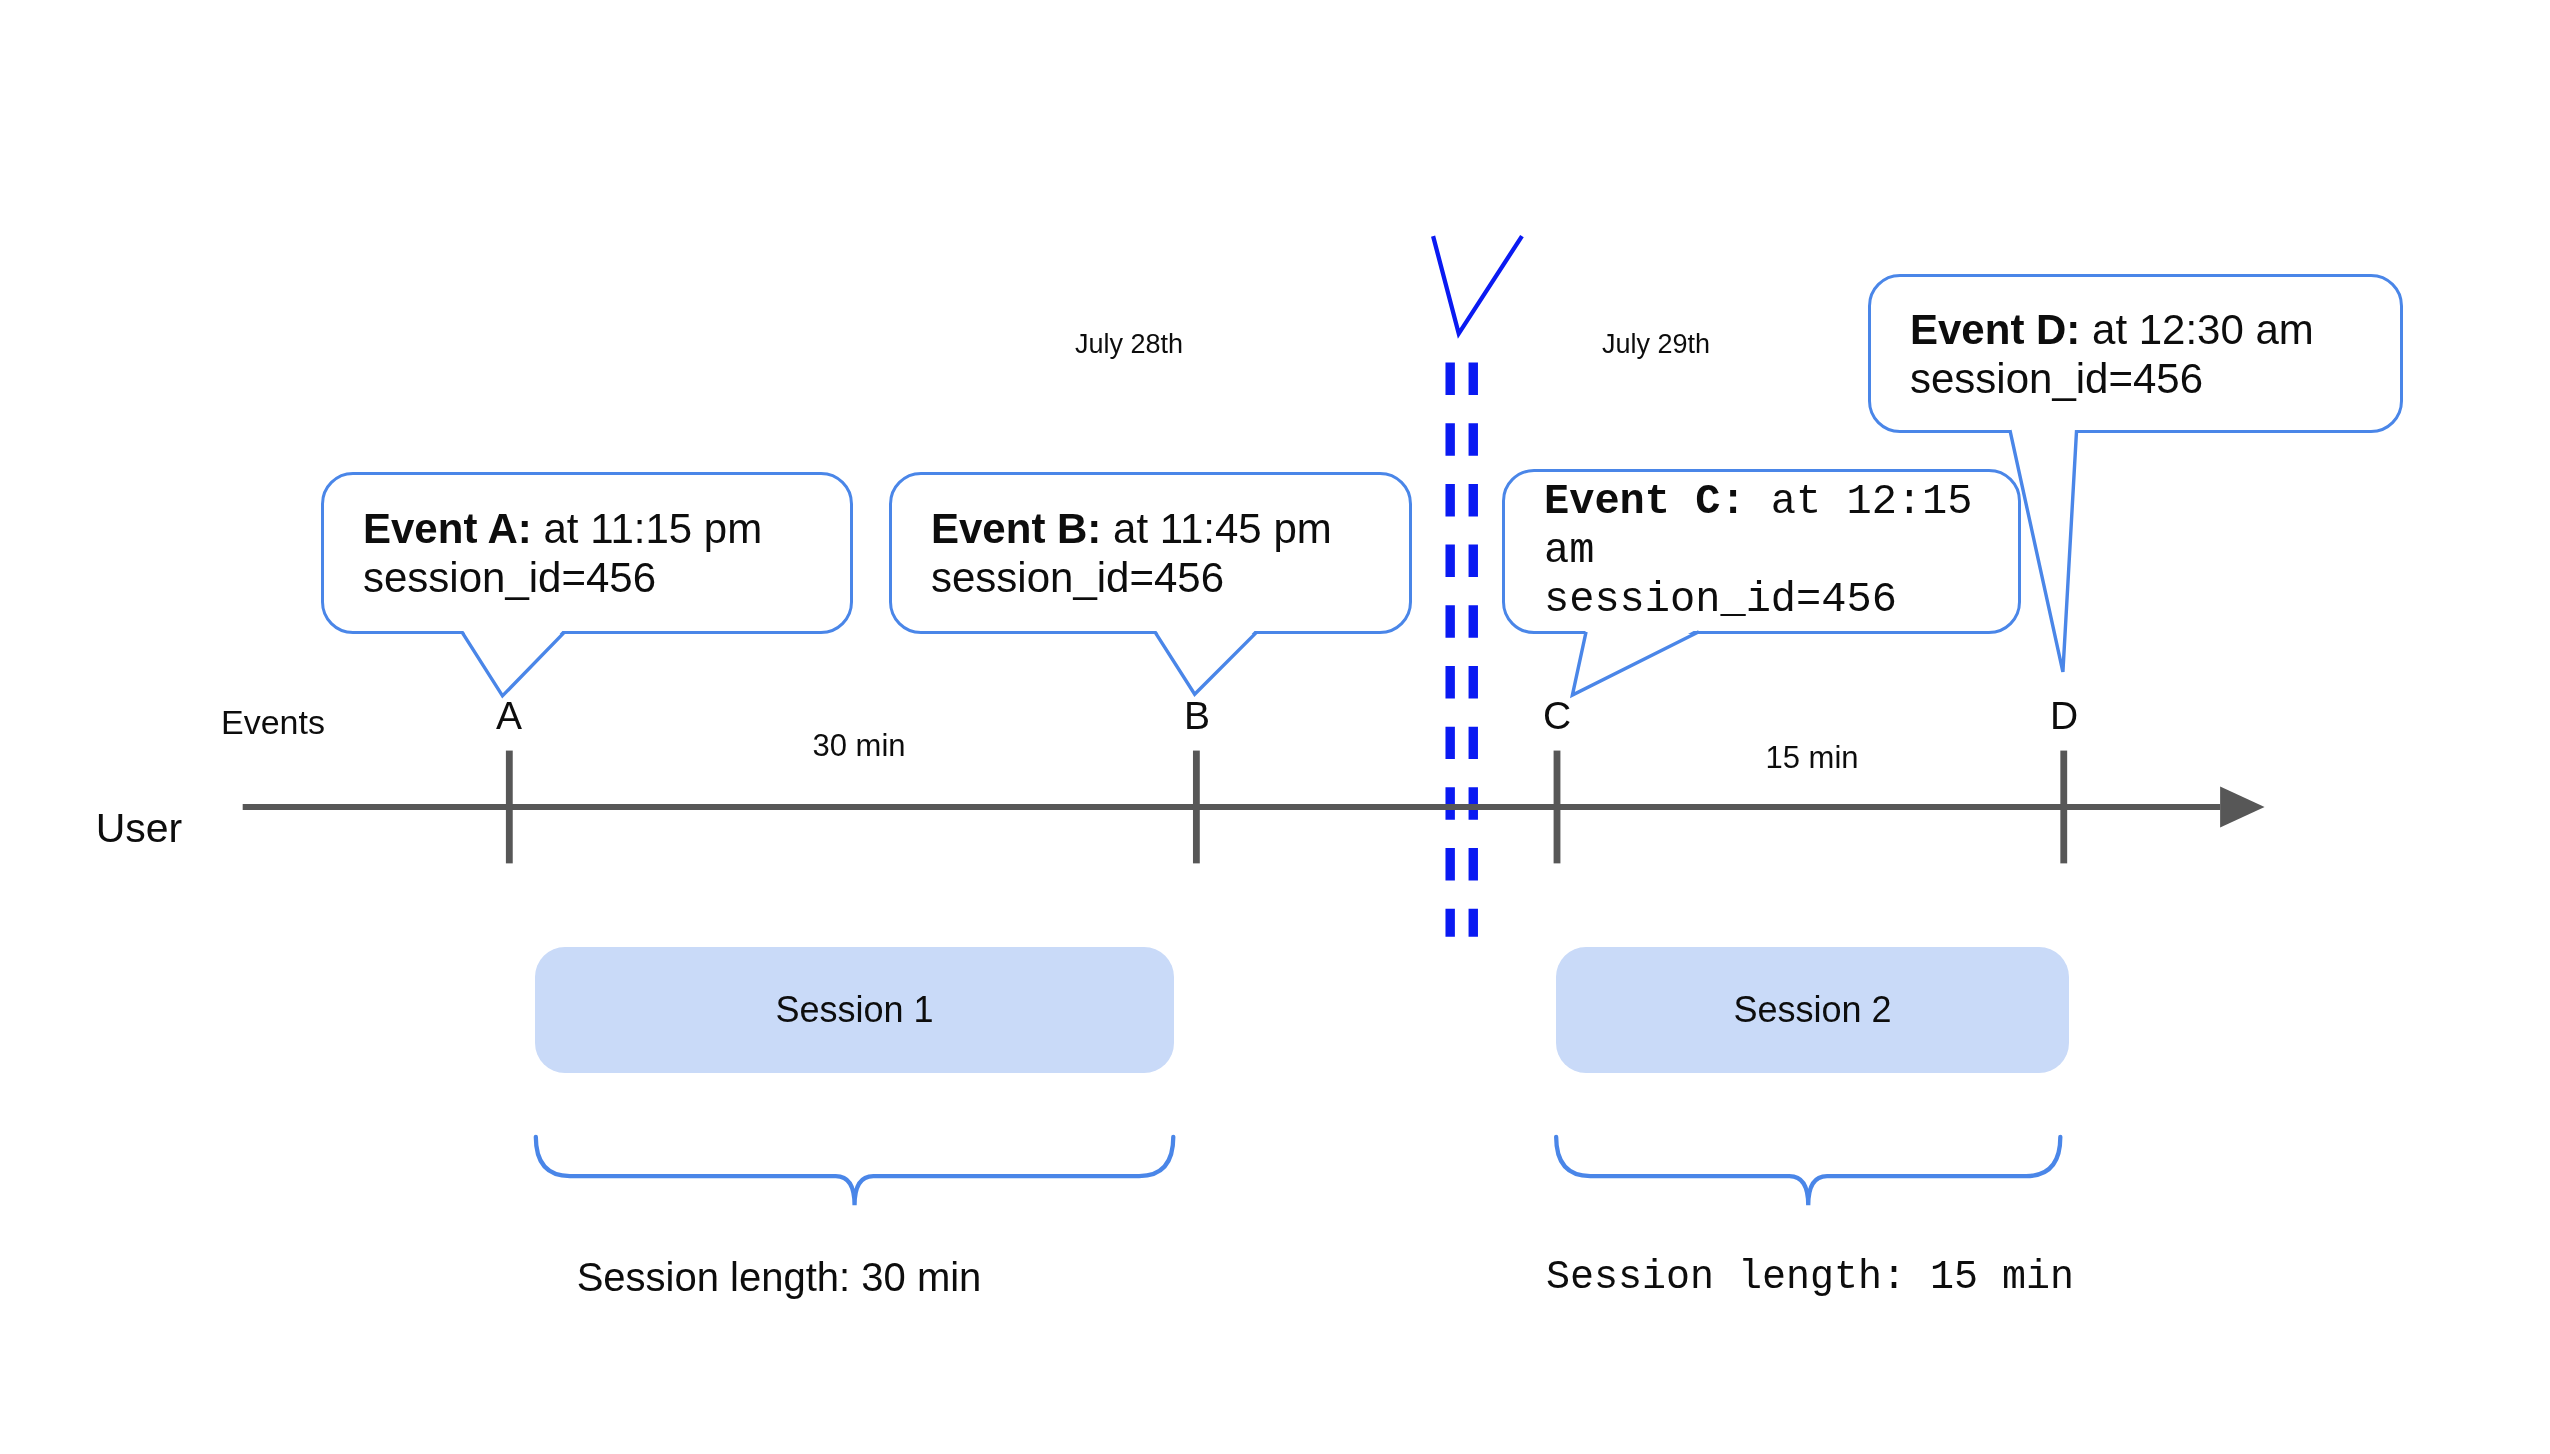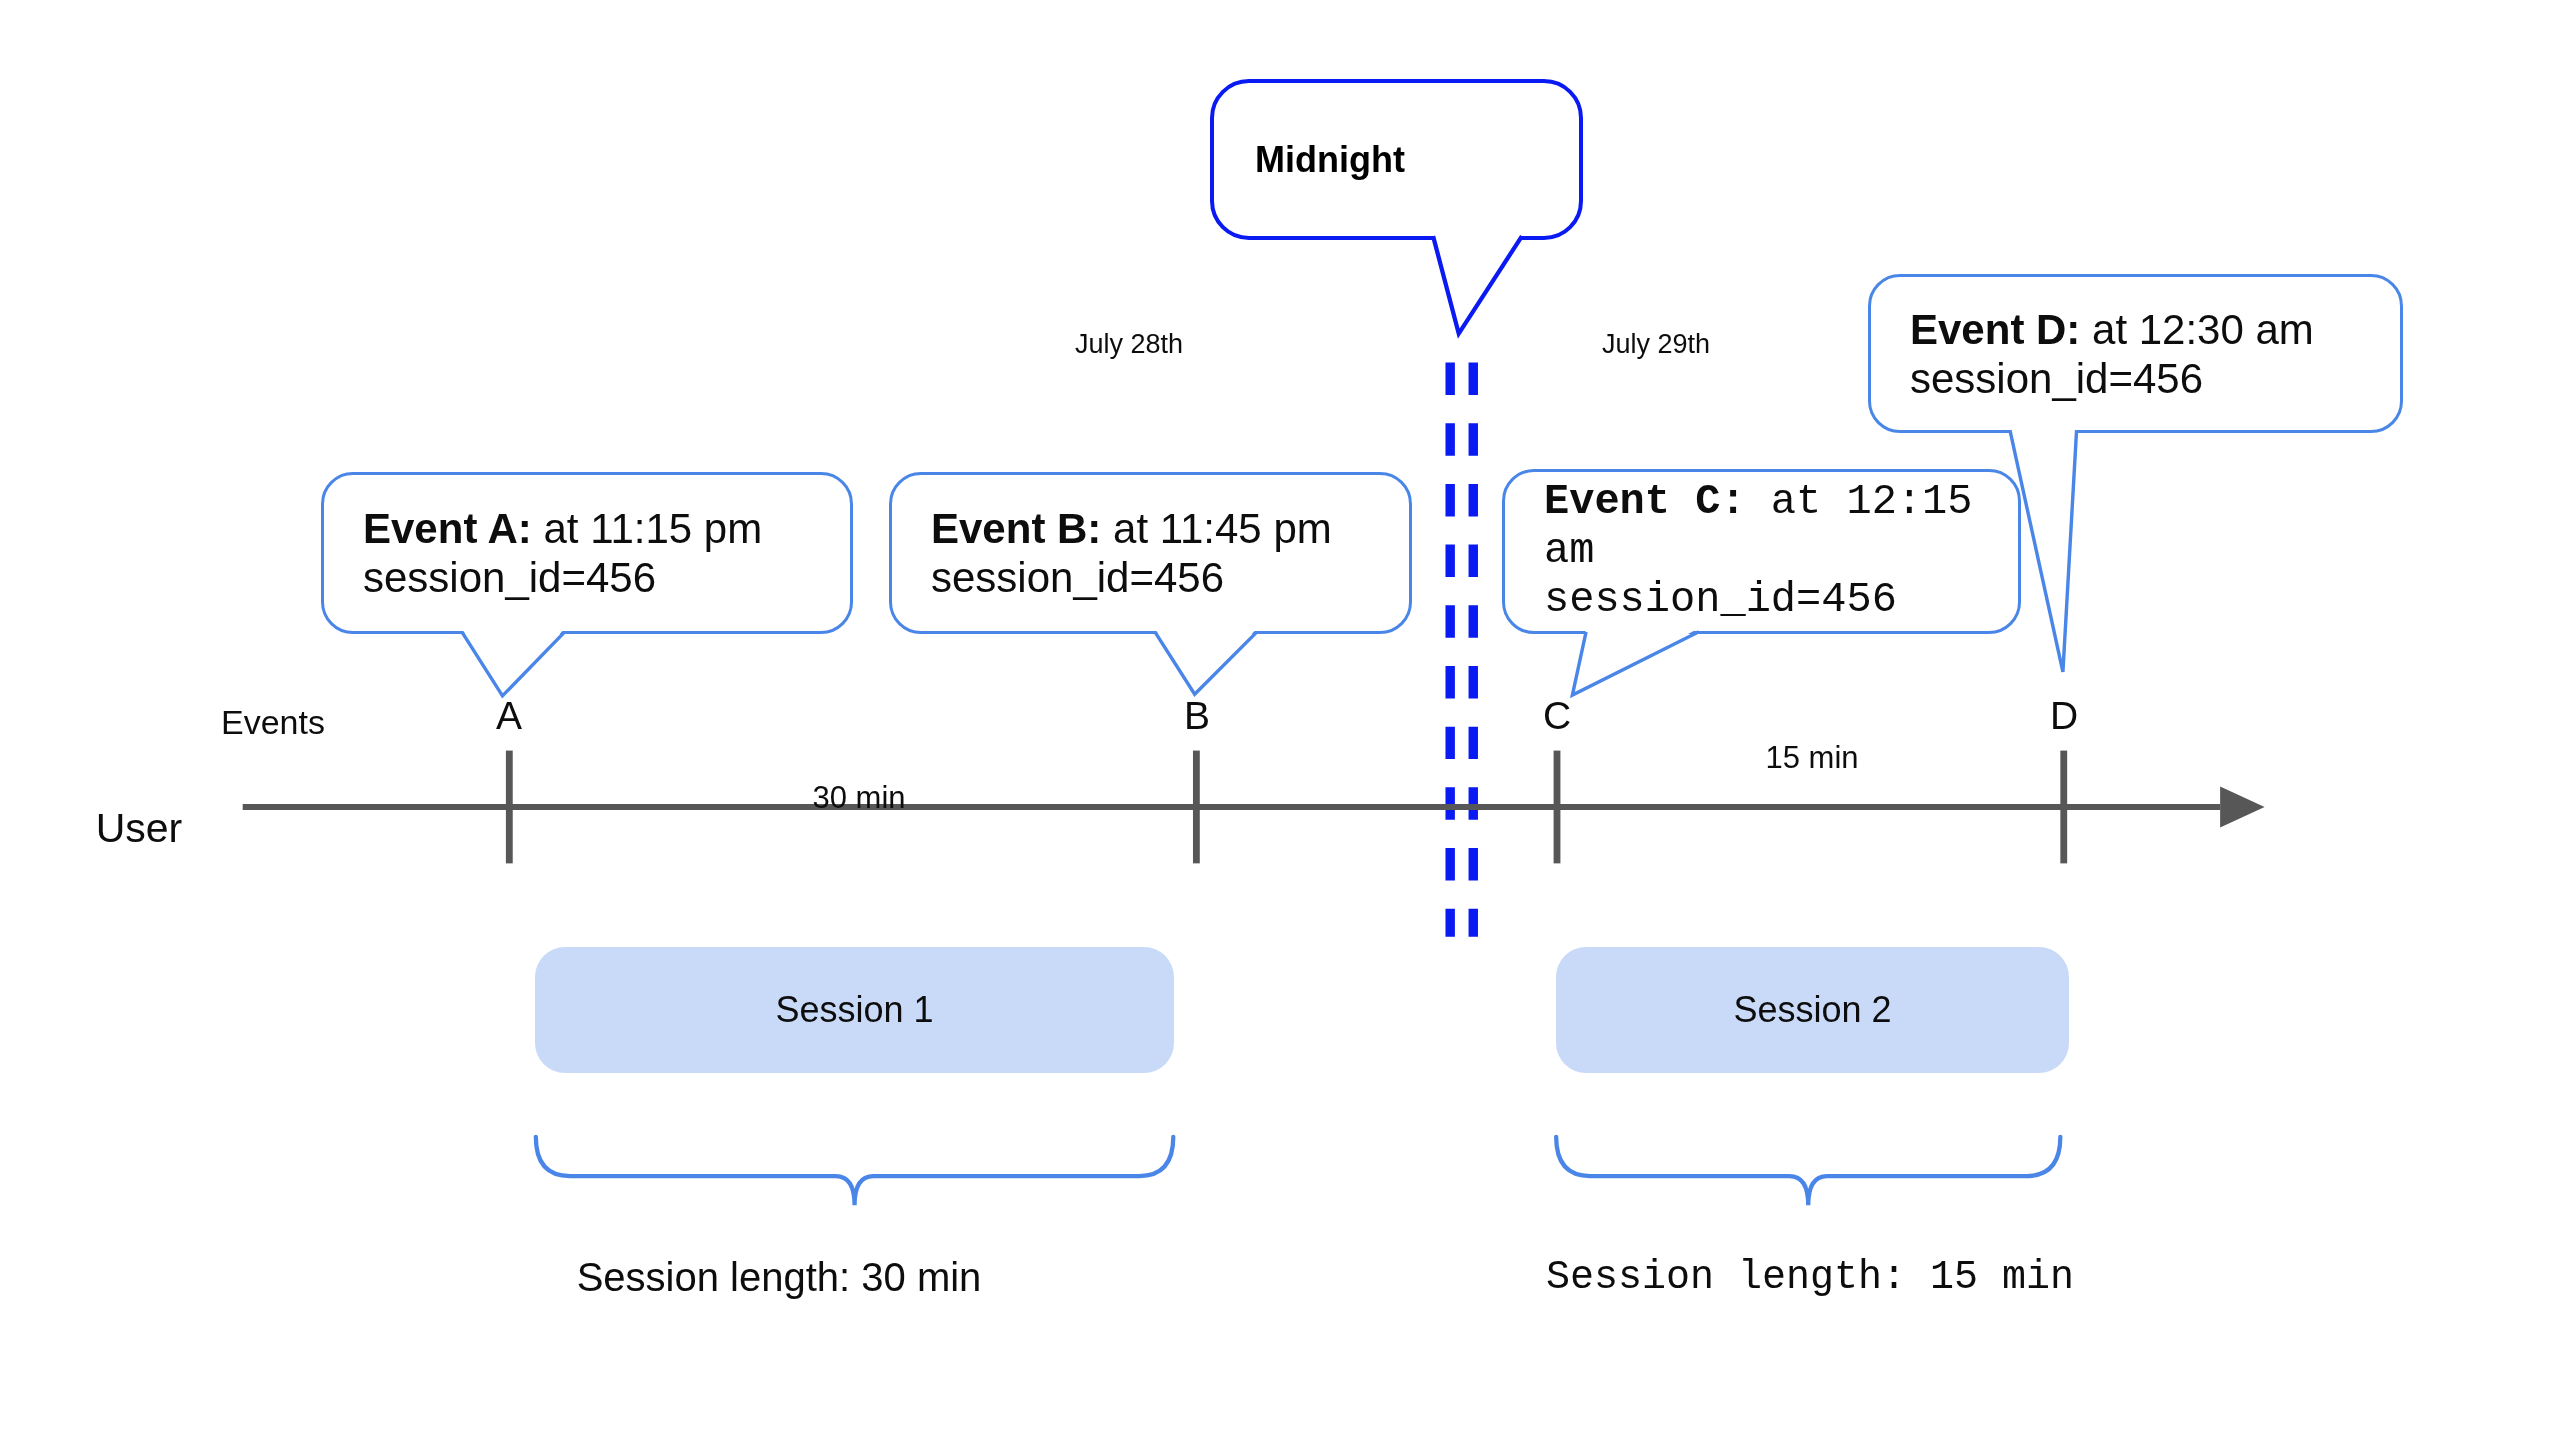--- a/index.html
+++ b/index.html
@@ -64,23 +64,20 @@
 
     <line x1="596" y1="878" x2="596" y2="1010" stroke="#575757" stroke-width="8"></line>
     <line x1="1400" y1="878" x2="1400" y2="1010" stroke="#575757" stroke-width="8"></line>
     <line x1="1822" y1="878" x2="1822" y2="1010" stroke="#575757" stroke-width="8"></line>
     <line x1="2415" y1="878" x2="2415" y2="1010" stroke="#575757" stroke-width="8"></line>
 
     <path d="M627,1330 Q627,1376 667,1376 L978,1376 Q1000,1376 1000,1410 Q1000,1376 1022,1376 L1333,1376 Q1373,1376 1373,1330" fill="none" stroke="#4a86e8" stroke-width="5" stroke-linecap="round"></path>
     <path d="M1821,1330 Q1821,1376 1861,1376 L2094,1376 Q2116,1376 2116,1410 Q2116,1376 2138,1376 L2371,1376 Q2411,1376 2411,1330" fill="none" stroke="#4a86e8" stroke-width="5" stroke-linecap="round"></path>
   </svg>
 
-  <div class="bubble-midnight" style="left:1210px;top:79px;width:373px;height:161px;">
-    <span>Midnight</span>
-  </div>
 
   <div class="lbl date-lbl" style="left:1129px;top:344px;">July 28th</div>
   <div class="lbl date-lbl" style="left:1656px;top:344px;">July 29th</div>
 
   <div class="bubble" style="left:321px;top:472px;width:532px;height:162px;">
     <div><span class="b">Event A:</span><span> at 11:15 pm</span></div>
     <div>session_id=456</div>
   </div>
 
   <div class="bubble" style="left:889px;top:472px;width:523px;height:162px;">
@@ -117,21 +114,21 @@
   </svg>
 
   <div class="lbl events-lbl" style="left:273px;top:722px;">Events</div>
   <div class="lbl user-lbl" style="left:139px;top:808px;">User</div>
 
   <div class="lbl tick-lbl" style="left:509px;top:716px;">A</div>
   <div class="lbl tick-lbl" style="left:1197px;top:716px;">B</div>
   <div class="lbl tick-lbl" style="left:1557px;top:716px;">C</div>
   <div class="lbl tick-lbl" style="left:2064px;top:716px;">D</div>
 
-  <div class="lbl seg-lbl" style="left:859px;top:798px;text-align:right;">30 min</div>
+  <div class="lbl seg-lbl" style="left:859px;top:746px;text-align:right;">30 min</div>
   <div class="lbl seg-lbl" style="left:1812px;top:758px;">15 min</div>
 
   <div class="session-box" style="left:535px;top:947px;width:639px;height:126px;">
     <span>Session 1</span>
   </div>
   <div class="session-box" style="left:1556px;top:947px;width:513px;height:126px;">
     <span>Session 2</span>
   </div>
 
   <div class="lbl len-lbl" style="left:779px;top:1277px;">Session length: 30 min</div>

